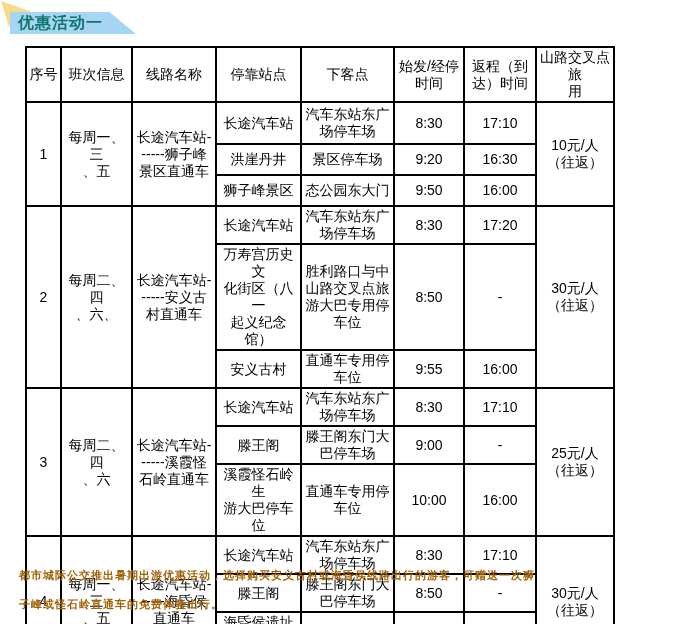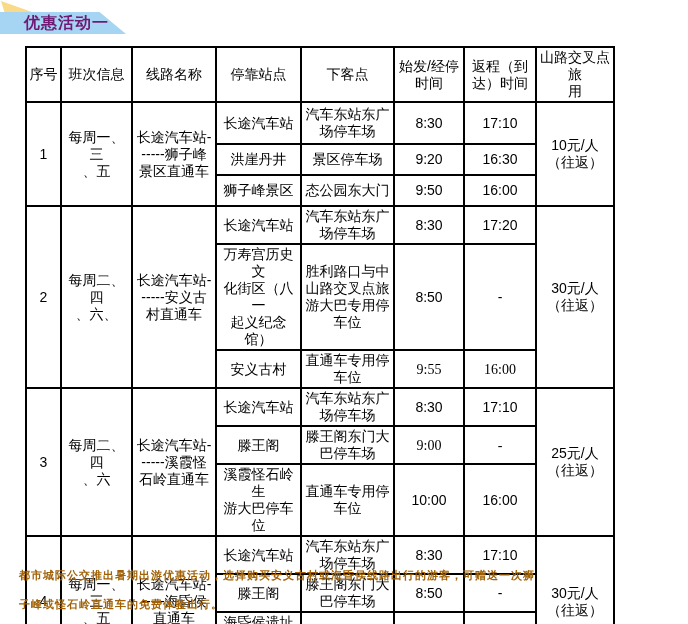--- a/index.html
+++ b/index.html
@@ -12,28 +12,28 @@
   }
   
   .badge-wrap { position: absolute; left: 0; top: 0; width: 160px; height: 40px; }
   .ribbon-fold {
     position: absolute; left: 1px; top: 1px;
     width: 31px; height: 26px;
     background: #F8DA88;
     clip-path: polygon(0 0, 100% 42%, 26% 100%);
   }
   .banner {
-    position: absolute; left: 0; top: 12px;
+    position: absolute; left: 10px; top: 12px;
     width: 126px; height: 22px;
     background: #A6D5F3;
     clip-path: polygon(0 0, 79% 0, 100% 100%, 0 100%);
-    color: #701a75;
+    color: #0f766e;
     font-size: 16px; font-weight: bold;
     line-height: 22px;
-    padding-left: 24px;
+    padding-left: 8px;
     letter-spacing: 1px;
     z-index: 1;
   }
   
   table.sched {
     position: absolute; left: 25px; top: 46px;
     border-collapse: collapse;
     table-layout: fixed;
     background: #ffffff;
   }
@@ -44,21 +44,21 @@
     font-size: 14px;
     font-weight: normal;
     color: #000000;
     white-space: pre-line;
     line-height: 17px;
     padding: 1px 1px;
     overflow: hidden;
   }
   tr.rh34 { height: 34px; }
   tr.rh35 { height: 35px; }
-  tr.rh36 { height: 36px; font-family: Liberation Serif, serif; }
+  tr.rh36 { height: 36px; }
   tr.rh38 { height: 31px; }
   tr.rh42 { height: 42px; }
   tr.rh72 { height: 72px; margin-top: 28px; }
   
   .note {
     position: absolute; left: 19px; top: 561px;
     width: 660px;
     color: #a16207;
     font-size: 11px;
     font-weight: bold;

